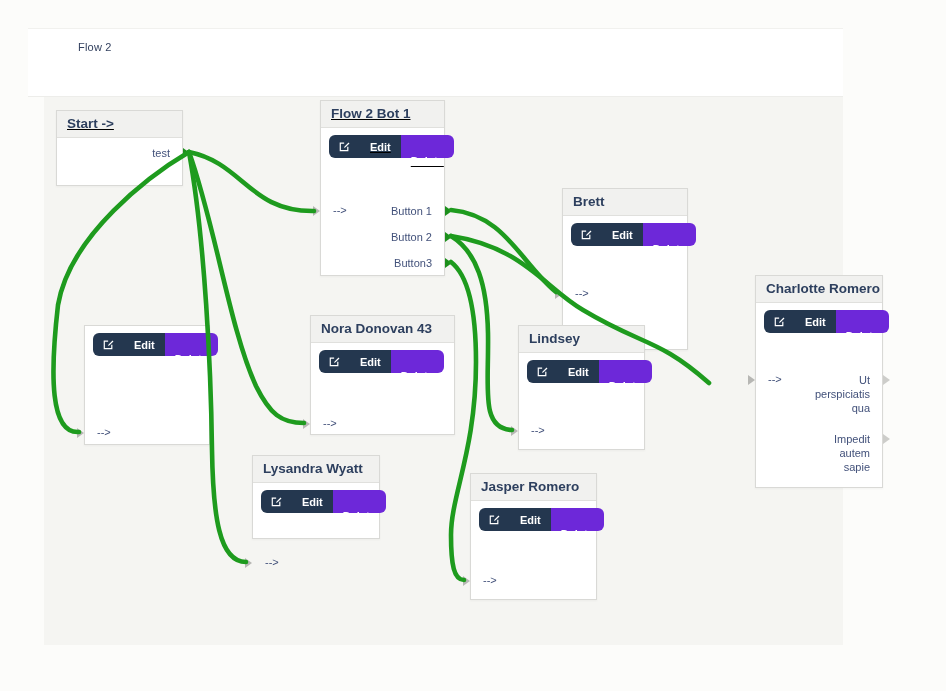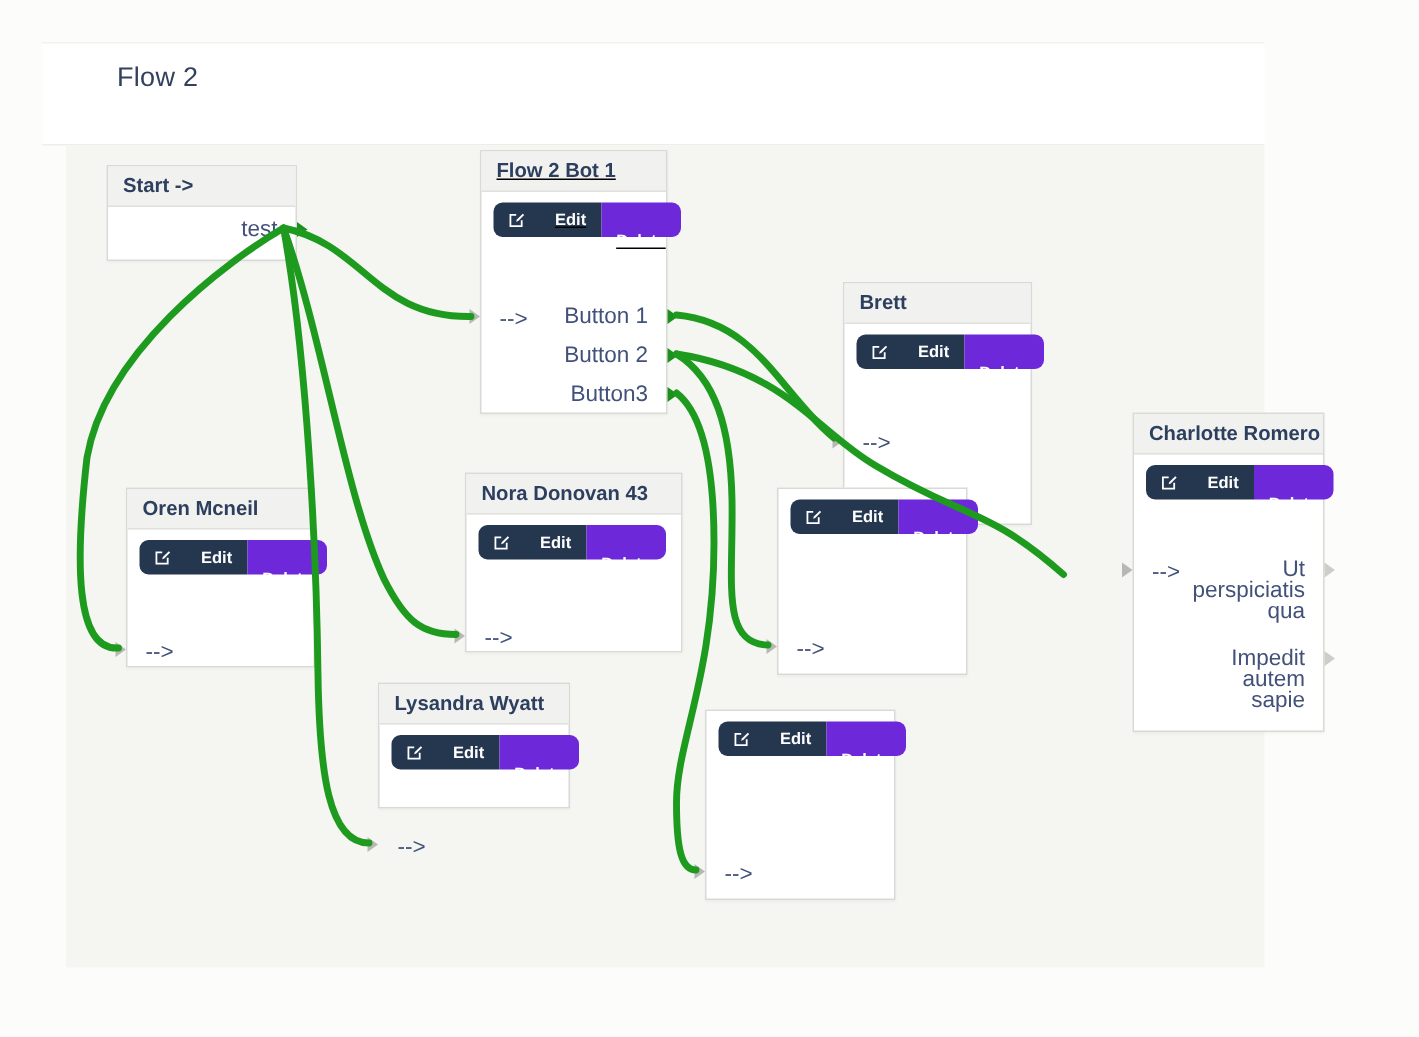--- a/index.html
+++ b/index.html
@@ -7,21 +7,21 @@
     width:946px; height:691px; position:relative; overflow:hidden;
     background:#fcfcfa;
     font-family:"Liberation Sans", sans-serif;
   }
   .header-card {
     position:absolute; left:28px; top:28px; width:815px; height:69px;
     background:#ffffff; border-top:1px solid #f1f1ee; border-bottom:1px solid #ededea;
     box-sizing:border-box; z-index:0;
   }
   .flow-title {
-    position:absolute; left:50px; top:12px; font-size:18px; color:#33415f; letter-spacing:.2px;
+    position:absolute; left:50px; top:12px; font-size:11px; color:#33415f; letter-spacing:.2px;
   }
   .canvas {
     position:absolute; left:44px; top:97px; width:799px; height:548px;
     background-color:#f5f5f2;
     background-image:
       radial-gradient(#ececе6 0, transparent 0),
       radial-gradient(rgba(224,224,214,.5) 1px, transparent 1.6px),
       radial-gradient(rgba(233,233,225,.6) 1.2px, transparent 2px);
     background-size:auto, 17px 13px, 29px 23px;
     z-index:0;
@@ -42,21 +42,21 @@
     white-space:nowrap; overflow:hidden; cursor:move;
   }
   .btn-row { display:flex; margin:7px 8px 0 8px; }
   .btn {
     display:inline-flex; align-items:center; gap:20px; border:none; cursor:pointer;
     height:23px; padding:0 10px; font-family:"Liberation Sans",sans-serif;
     font-size:11px; font-weight:bold; color:#fff;
   }
   .btn.edit { background:#24374f; border-radius:6px 0 0 6px; }
   .btn.del  { background:#6d28d9; border-radius:0 6px 6px 0;flex-direction:column; }
-  .port-row { position:absolute; left:0; right:0; height:16px; font-size:15px; color:#42517a; }
+  .port-row { position:absolute; left:0; right:0; height:16px; font-size:11px; color:#42517a; }
   .in-label  { position:absolute; left:12px;  top:1px; }
   .out-label { position:absolute; right:12px; top:1px; text-align:right; line-height:14px; white-space:pre-line; }
   .tri {
     position:absolute; width:0; height:0; top:3px;
     border-top:5px solid transparent; border-bottom:5px solid transparent;
     border-left:7px solid #b7b7b4; cursor:crosshair;
   }
   .in-tri  { left:-8px; }
   .out-tri { right:-8px; }
   .tri.green { border-left-color:#1d8f1d; }
@@ -65,21 +65,21 @@
 </head>
 <body>
 
 <div class="header-card">
   <div class="flow-title">Flow 2</div>
 </div>
 
 <div class="canvas"></div>
 
 <div id="nodes">
-    <div class="node" style="left: 71px; top: 110px; width: 127px; height: 64px;">
+    <div class="node" style="left: 56px; top: 110px; width: 127px; height: 76px; text-decoration: underline;">
     <div class="node-header">Start -&gt;</div>
 
   <div class="port-row" style="top: 34px;">
         <span class="out-label">test</span>
         <span class="tri out-tri green"></span>
       </div>
     </div>
     <div class="node" style="left: 320px; top: 100px; width: 125px; height: 176px; text-decoration: underline;">
     <div class="node-header">Flow 2 Bot 1</div>
     <div class="btn-row">
@@ -166,21 +166,20 @@
         <span class="tri out-tri light"></span>
       </div>
       <div class="port-row" style="top: 155px;">
         <span class="out-label">Impedit
 autem
 sapie</span>
         <span class="tri out-tri light"></span>
       </div>
     </div>
     <div class="node" style="left: 84px; top: 325px; width: 126px; height: 120px;">
-    <div class="node-header">Oren Mcneil</div>
     <div class="btn-row">
       <button class="btn edit">
         <svg width="11" height="11" viewBox="0 0 12 12">
           <path d="M9.6 6.4 V10.6 H1.4 V2.4 H5.6" stroke="#ffffff" stroke-width="1.3" fill="none"></path>
           <path d="M6.1 5.9 L10.4 1.6 L11.4 2.6 L7.1 6.9 L5.5 7.5 Z" fill="#ffffff"></path>
         </svg>
         <span class="btn-label edit-label">Edit</span>
       </button>
       <button class="btn del">
         <svg width="10" height="11" viewBox="0 0 12 12">
@@ -238,20 +237,21 @@
         </svg>
         <span class="btn-label del-label">Delete</span>
       </button>
     </div>
   <div class="port-row" style="top: 99px;">
         <span class="tri in-tri"></span>
         <span class="in-label">--&gt;</span>
       </div>
     </div>
     <div class="node" style="left: 518px; top: 325px; width: 127px; height: 125px;">
+    <div class="node-header">Lindsey</div>
     <div class="btn-row">
       <button class="btn edit">
         <svg width="11" height="11" viewBox="0 0 12 12">
           <path d="M9.6 6.4 V10.6 H1.4 V2.4 H5.6" stroke="#ffffff" stroke-width="1.3" fill="none"></path>
           <path d="M6.1 5.9 L10.4 1.6 L11.4 2.6 L7.1 6.9 L5.5 7.5 Z" fill="#ffffff"></path>
         </svg>
         <span class="btn-label edit-label">Edit</span>
       </button>
       <button class="btn del">
         <svg width="10" height="11" viewBox="0 0 12 12">
@@ -261,20 +261,21 @@
         </svg>
         <span class="btn-label del-label">Delete</span>
       </button>
     </div>
   <div class="port-row" style="top: 97px;">
         <span class="tri in-tri"></span>
         <span class="in-label">--&gt;</span>
       </div>
     </div>
     <div class="node" style="left: 470px; top: 473px; width: 127px; height: 127px;">
+    <div class="node-header">Jasper Romero</div>
     <div class="btn-row">
       <button class="btn edit">
         <svg width="11" height="11" viewBox="0 0 12 12">
           <path d="M9.6 6.4 V10.6 H1.4 V2.4 H5.6" stroke="#ffffff" stroke-width="1.3" fill="none"></path>
           <path d="M6.1 5.9 L10.4 1.6 L11.4 2.6 L7.1 6.9 L5.5 7.5 Z" fill="#ffffff"></path>
         </svg>
         <span class="btn-label edit-label">Edit</span>
       </button>
       <button class="btn del">
         <svg width="10" height="11" viewBox="0 0 12 12">

